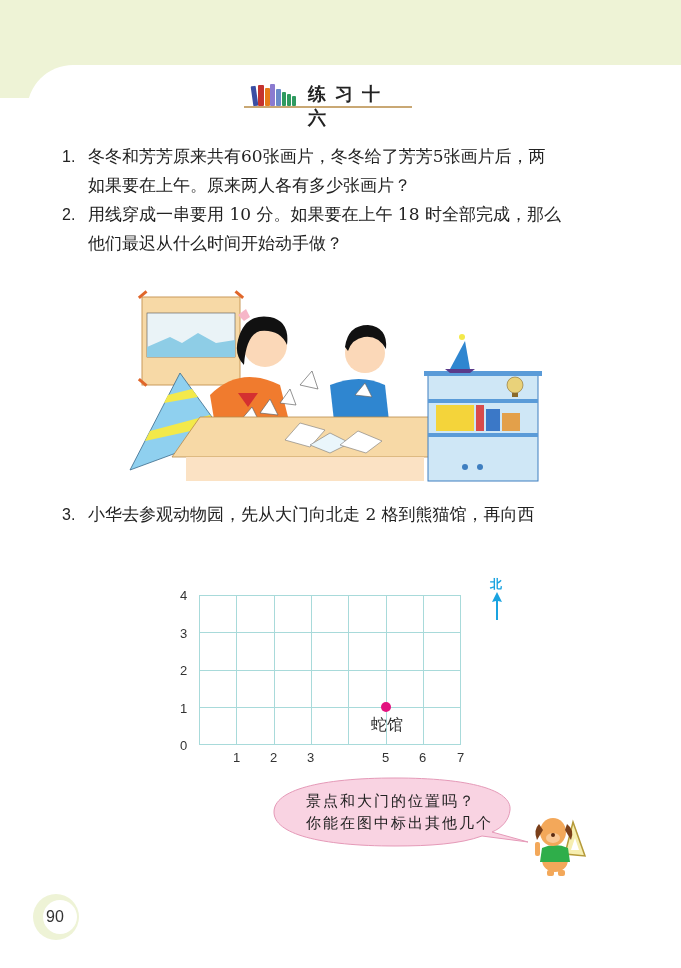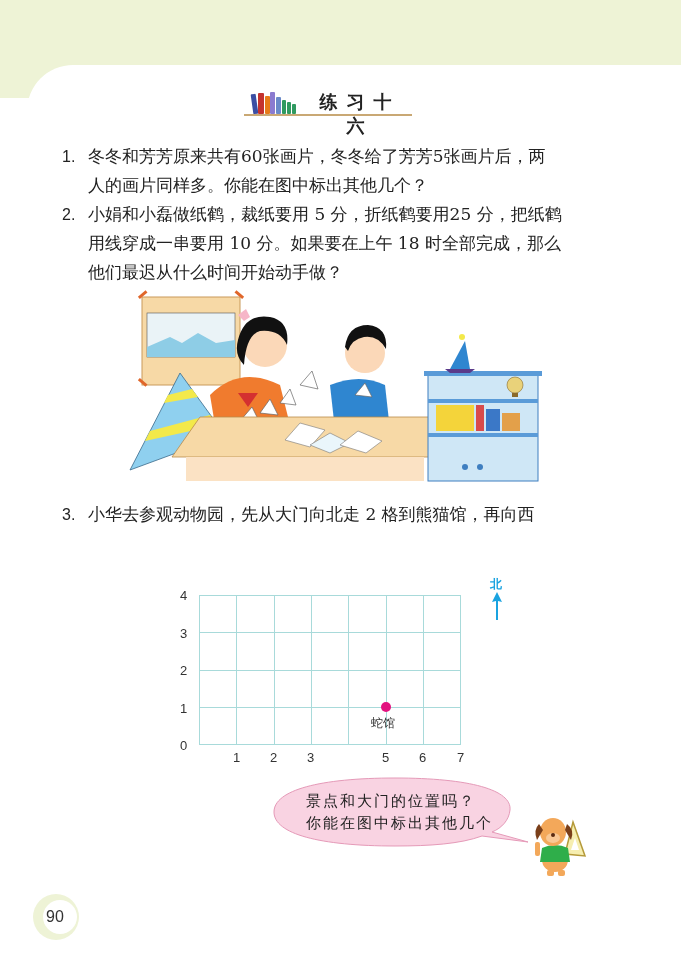--- a/index.html
+++ b/index.html
@@ -1,38 +1,38 @@
 <!DOCTYPE html>
 <html><head>
 <meta charset="utf-8">
 <style>
   html,body{margin:0;padding:0;}
   body{width:681px;height:968px;position:relative;overflow:hidden;background:#ffffff;
        font-family:"DejaVu Serif","Liberation Serif",serif;color:#222;}
   .top-band{position:absolute;left:0;top:0;width:681px;height:98px;background:#eef3d6;}
   .top-curve{position:absolute;left:27px;top:65px;width:700px;height:200px;background:#ffffff;
        border-top-left-radius:46px;}
-  .title-wrap{position:absolute;left:244px;top:88px;width:168px;height:30px;text-align:center;}
+  .title-wrap{position:absolute;left:244px;top:80px;width:168px;height:30px;}
   .title-shelf{position:absolute;left:0;bottom:2px;width:168px;height:2px;background:#c9a874;}
   .books{position:absolute;left:6px;top:4px;height:22px;width:48px;}
   .book{position:absolute;bottom:0;border-radius:1px;}
   .title-text{position:absolute;left:64px;top:2px;font-size:18px;letter-spacing:9px;
        font-family:"DejaVu Sans","Liberation Sans",sans-serif;font-weight:bold;color:#222;}
   .q{position:absolute;left:62px;font-size:17px;line-height:29px;}
   .qnum{position:absolute;left:0;top:0;font-family:"Liberation Sans",sans-serif;font-size:16px;}
   .qtext{position:absolute;left:26px;top:0;width:520px;}
   .qtext span{display:block;white-space:nowrap;}
   .illus{position:absolute;left:120px;top:285px;width:440px;height:200px;}
   .chart{position:absolute;left:160px;top:580px;width:360px;height:190px;}
   .ylbl,.xlbl{position:absolute;font-family:"Liberation Sans",sans-serif;font-size:13px;color:#333;}
   .gridbox{position:absolute;left:39px;top:15px;width:262px;height:150px;}
   .gline-v{position:absolute;top:0;width:1px;height:150px;background:#a8dada;}
   .gline-h{position:absolute;left:0;height:1px;width:262px;background:#a8dada;}
   .dot{position:absolute;width:10px;height:10px;border-radius:50%;background:#e2127f;}
-  .dotlbl{position:absolute;font-size:12px;color:#333;white-space:nowrap;}
+  .dotlbl{position:absolute;font-size:16px;color:#333;white-space:nowrap;}
   .north{position:absolute;left:488px;top:576px;width:20px;height:46px;}
   .north-lbl{position:absolute;left:2px;top:0;font-size:12px;color:#1aa3e0;font-family:"DejaVu Sans",sans-serif;font-weight:bold;}
   .bubble{position:absolute;left:270px;top:776px;width:250px;height:68px;}
   .bubble-text{position:absolute;left:36px;top:14px;font-size:15px;line-height:22px;letter-spacing:2px;color:#222;white-space:nowrap;}
   .dog{position:absolute;left:515px;top:808px;width:80px;height:72px;}
   .pagenum{position:absolute;left:33px;top:894px;width:46px;height:46px;border-radius:50%;background:#eef3d6;}
   .pagenum-inner{position:absolute;left:10px;top:6px;width:34px;height:34px;border-radius:50%;background:#fff;}
   .pagenum-text{position:absolute;left:46px;top:908px;font-family:"Liberation Sans",sans-serif;font-size:16px;color:#333;}
 </style>
 </head>
@@ -53,28 +53,27 @@
     <div class="book" style="left:42px;width:4px;height:10px;background:#2f9a60;"></div>
   </div>
   <div class="title-text">练习十六</div>
   <div class="title-shelf"></div>
 </div>
 
 <div class="q" style="top:142px;">
   <div class="qnum">1.</div>
   <div class="qtext">
     <span>冬冬和芳芳原来共有60张画片，冬冬给了芳芳5张画片后，两</span>
-    <span>人的画片同样多。你能在图中标出其他几个？</span>
+    <span>如果要在上午。原来两人各有多少张画片？</span>
   </div>
 </div>
 
 <div class="q" style="top:200px;">
   <div class="qnum">2.</div>
   <div class="qtext">
-    <span>小娟和小磊做纸鹤，裁纸要用 5 分，折纸鹤要用25 分，把纸鹤</span>
     <span>用线穿成一串要用 10 分。如果要在上午 18 时全部完成，那么</span>
     <span>他们最迟从什么时间开始动手做？</span>
   </div>
 </div>
 
 <svg class="illus" viewBox="0 0 440 200">
 
   <g>
     <rect x="22" y="12" width="98" height="88" fill="#f7d9a6" stroke="#c99a5a"></rect>
     <rect x="27" y="28" width="88" height="44" fill="#eaf3f7" stroke="#555" stroke-width="0.6"></rect>

